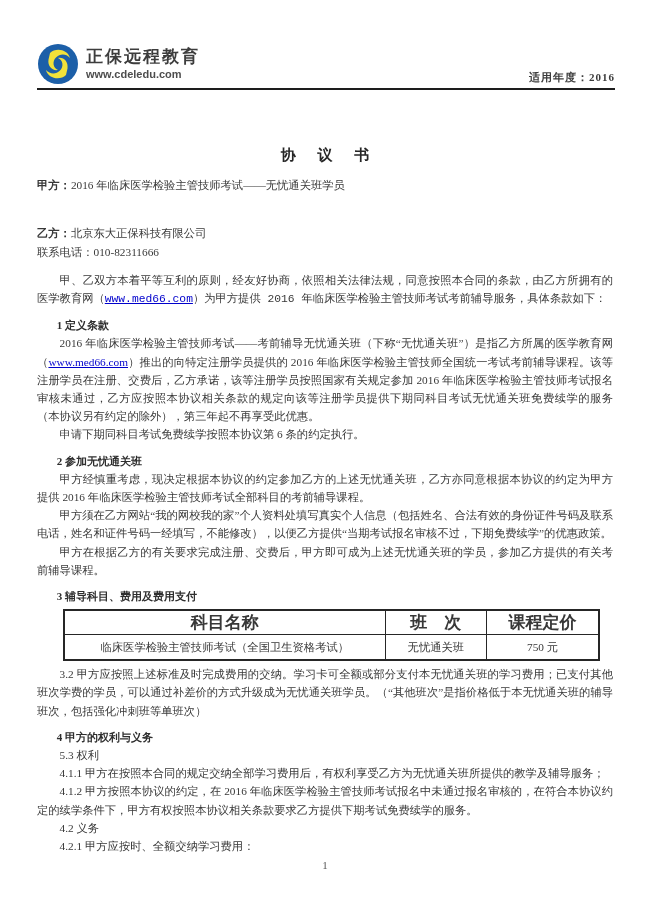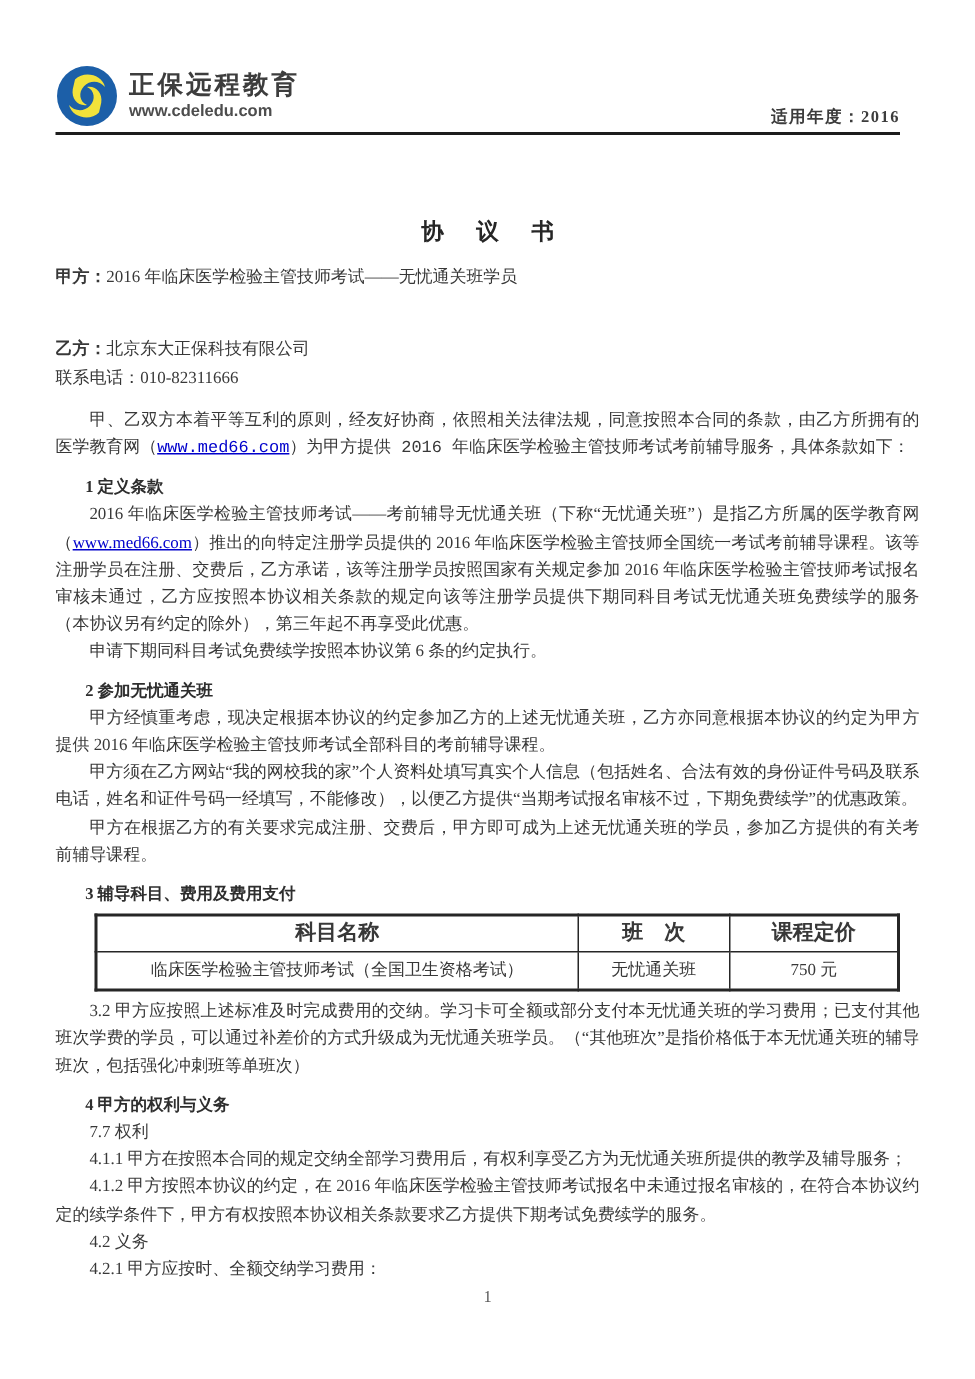--- a/index.html
+++ b/index.html
@@ -6,21 +6,21 @@
   .page{
     position:relative;
     width:650px;height:919px;
     background:#ffffff;
     font-family:"Liberation Serif","DejaVu Serif",serif;
     color:#383838;
     overflow:hidden;
   }
   
   .header{
-    position:absolute;top:44px;left:37px;right:50px;
+    position:absolute;top:44px;left:37px;right:35px;
     height:44px;
     border-bottom:2px solid #1d1d1d;
     display:flex;justify-content:space-between;align-items:flex-end;
   }
   .logo{display:flex;align-items:center;gap:7px;padding-bottom:3px;}
   .logo svg{display:block;}
   .brand{display:flex;flex-direction:column;line-height:1.1;}
   .brand-name{
     font-family:"Liberation Sans","DejaVu Sans",sans-serif;
     font-weight:bold;font-size:17px;color:#3d3d3d;letter-spacing:2px;
@@ -63,21 +63,21 @@
     margin:4px 0 4px 26px;
     border-collapse:collapse;
     border:2px solid #262626;
     font-size:11.3px;color:#383838;
   }
   table.fee th,table.fee td{
     border:1px solid #262626;
     text-align:center;vertical-align:middle;
     padding:0;
   }
-  table.fee th{height:23px;font-weight:bold;font-size:14px;}
+  table.fee th{height:23px;font-weight:bold;font-size:17px;}
   table.fee td{height:24px;font-weight:normal;}
   .col-subject{width:60%;}
   .col-class{width:19%;}
   .col-price{width:21%;}
   
   .pageno{
     position:absolute;bottom:48px;left:0;right:0;
     text-align:center;font-size:11px;color:#5a5a5a;
   }
 </style>
@@ -143,21 +143,21 @@
           <td>临床医学检验主管技师考试（全国卫生资格考试）</td>
           <td>无忧通关班</td>
           <td>750 元</td>
         </tr>
       </tbody>
     </table>
 
     <p class="p">3.2 甲方应按照上述标准及时完成费用的交纳。学习卡可全额或部分支付本无忧通关班的学习费用；已支付其他班次学费的学员，可以通过补差价的方式升级成为无忧通关班学员。（“其他班次”是指价格低于本无忧通关班的辅导班次，包括强化冲刺班等单班次）</p>
 
     <h2 class="sec-h">4 甲方的权利与义务</h2>
-    <p class="p">7.7 权利</p>
+    <p class="p">5.3 权利</p>
     <p class="p">4.1.1 甲方在按照本合同的规定交纳全部学习费用后，有权利享受乙方为无忧通关班所提供的教学及辅导服务；</p>
     <p class="p">4.1.2 甲方按照本协议的约定，在 2016 年临床医学检验主管技师考试报名中未通过报名审核的，在符合本协议约定的续学条件下，甲方有权按照本协议相关条款要求乙方提供下期考试免费续学的服务。</p>
     <p class="p">4.2 义务</p>
     <p class="p">4.2.1 甲方应按时、全额交纳学习费用：</p>
   </div>
 
   <div class="pageno">1</div>
 </div>
 
 </body></html>

